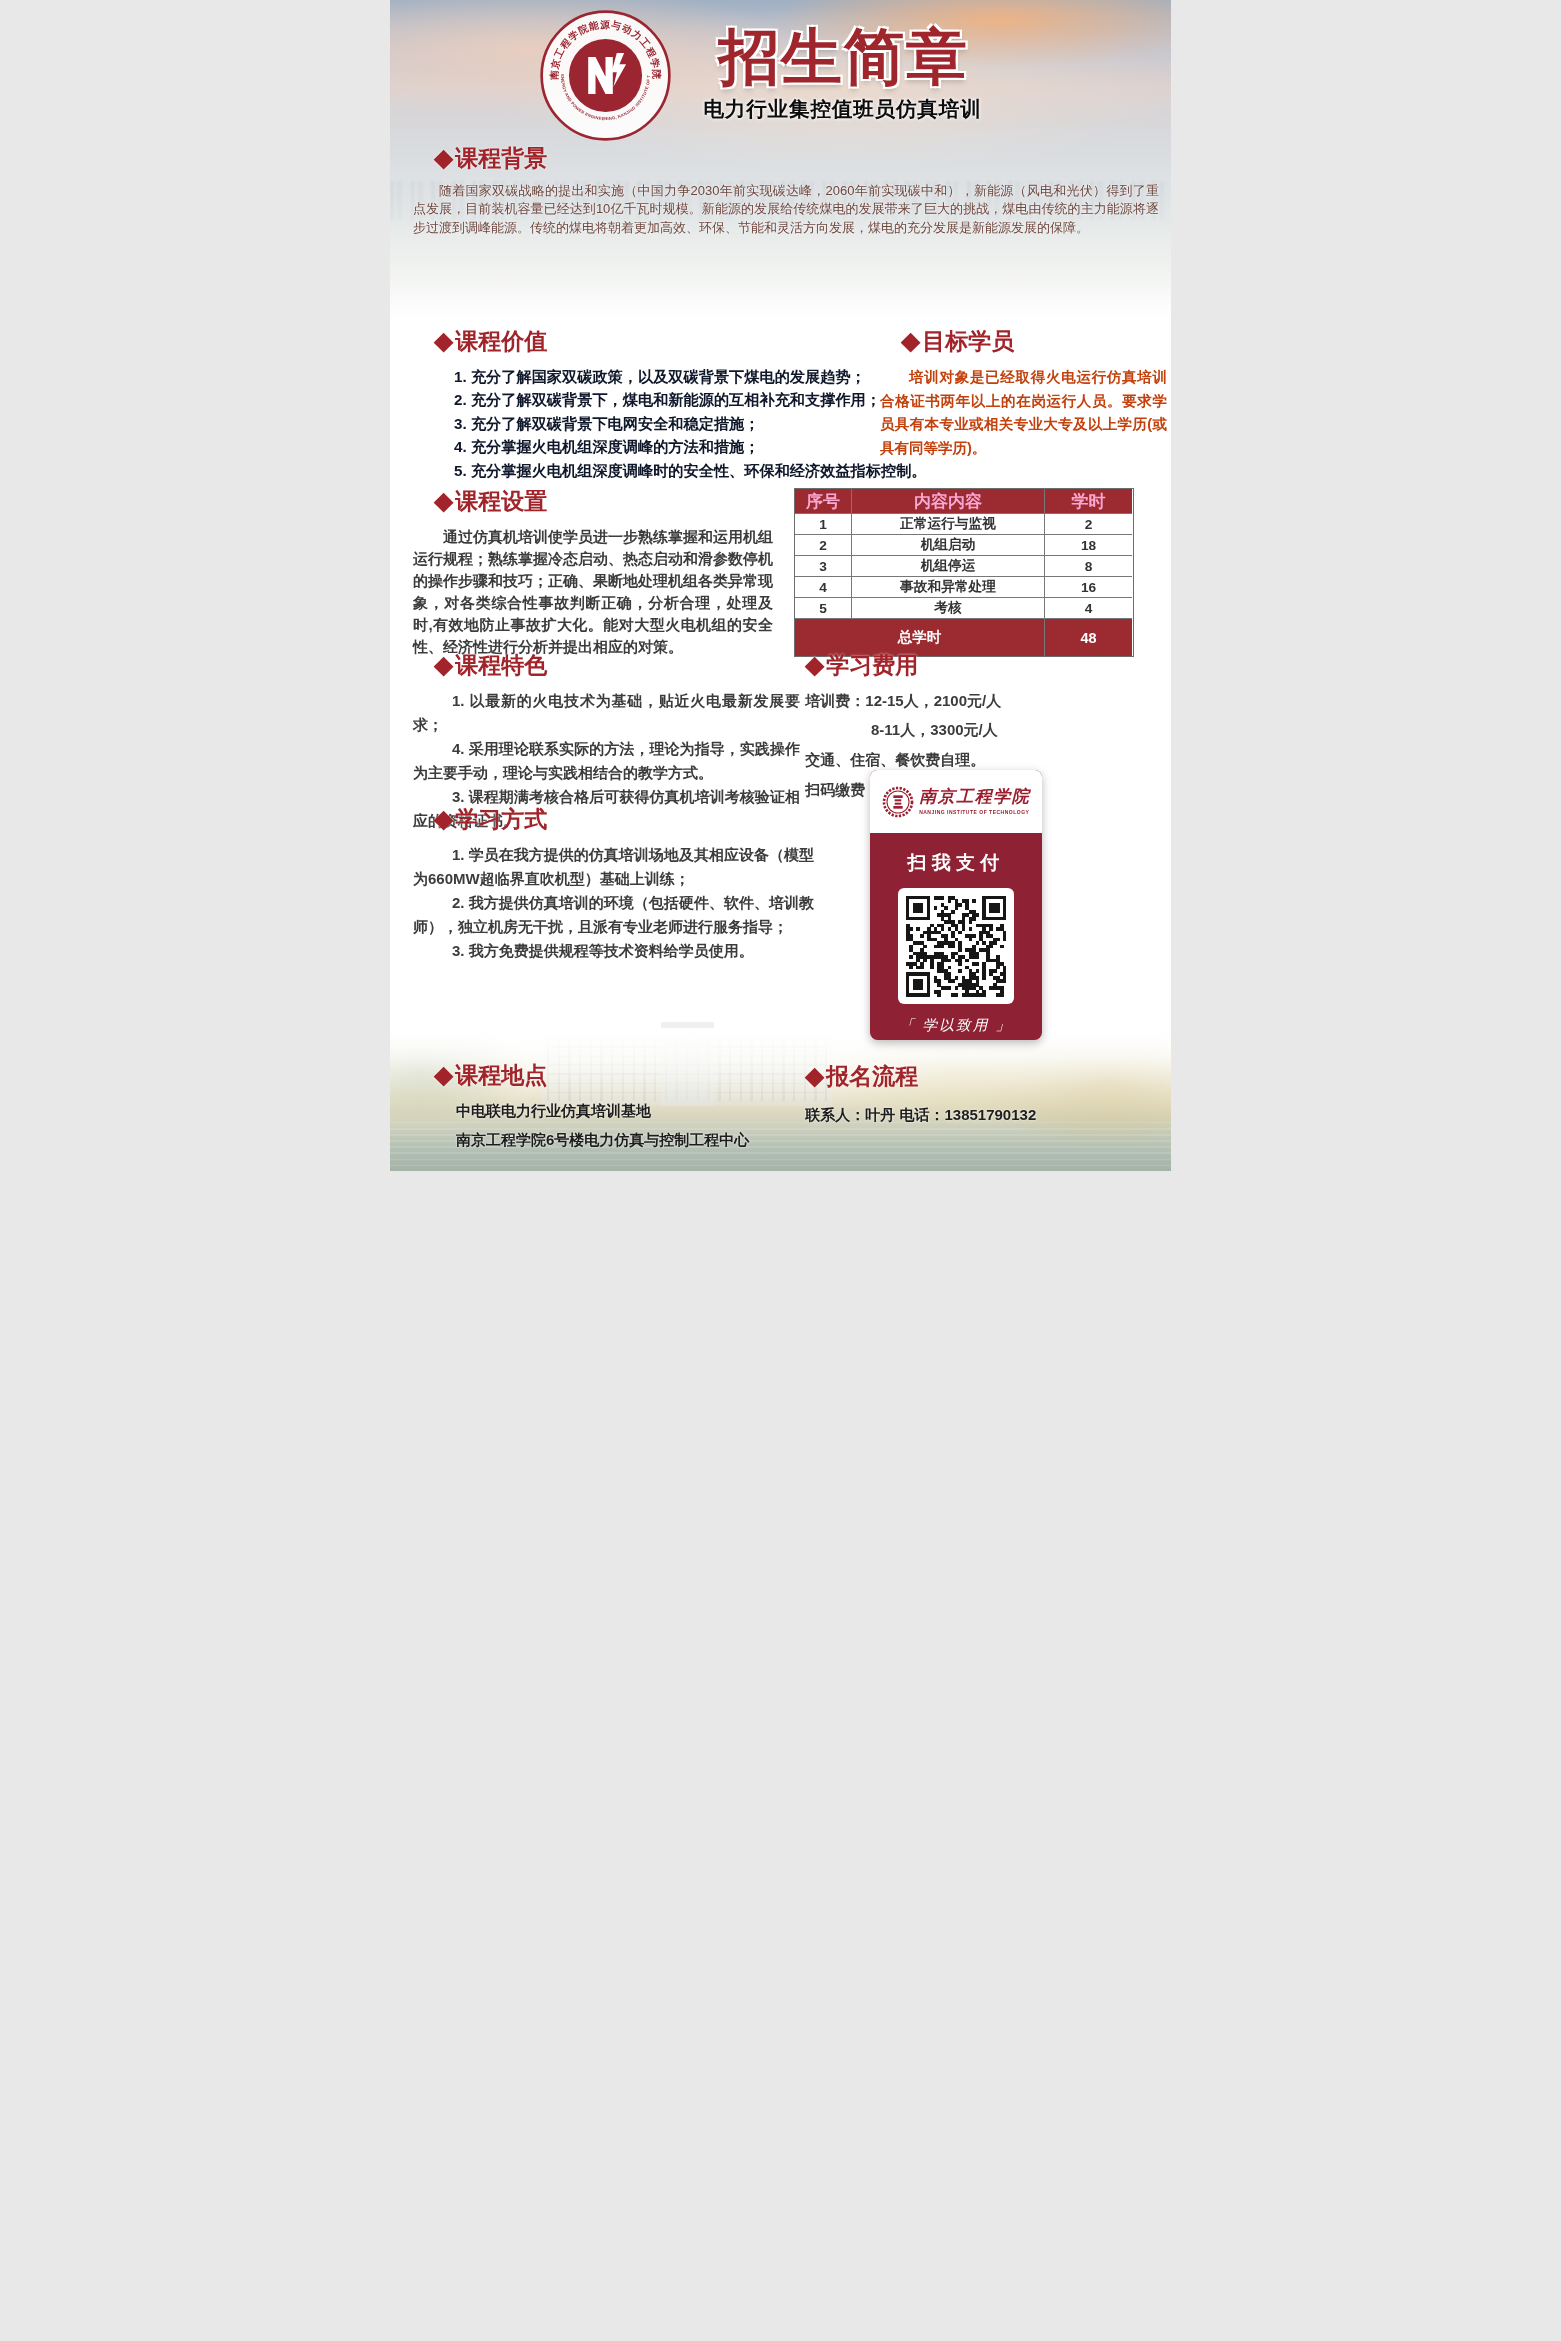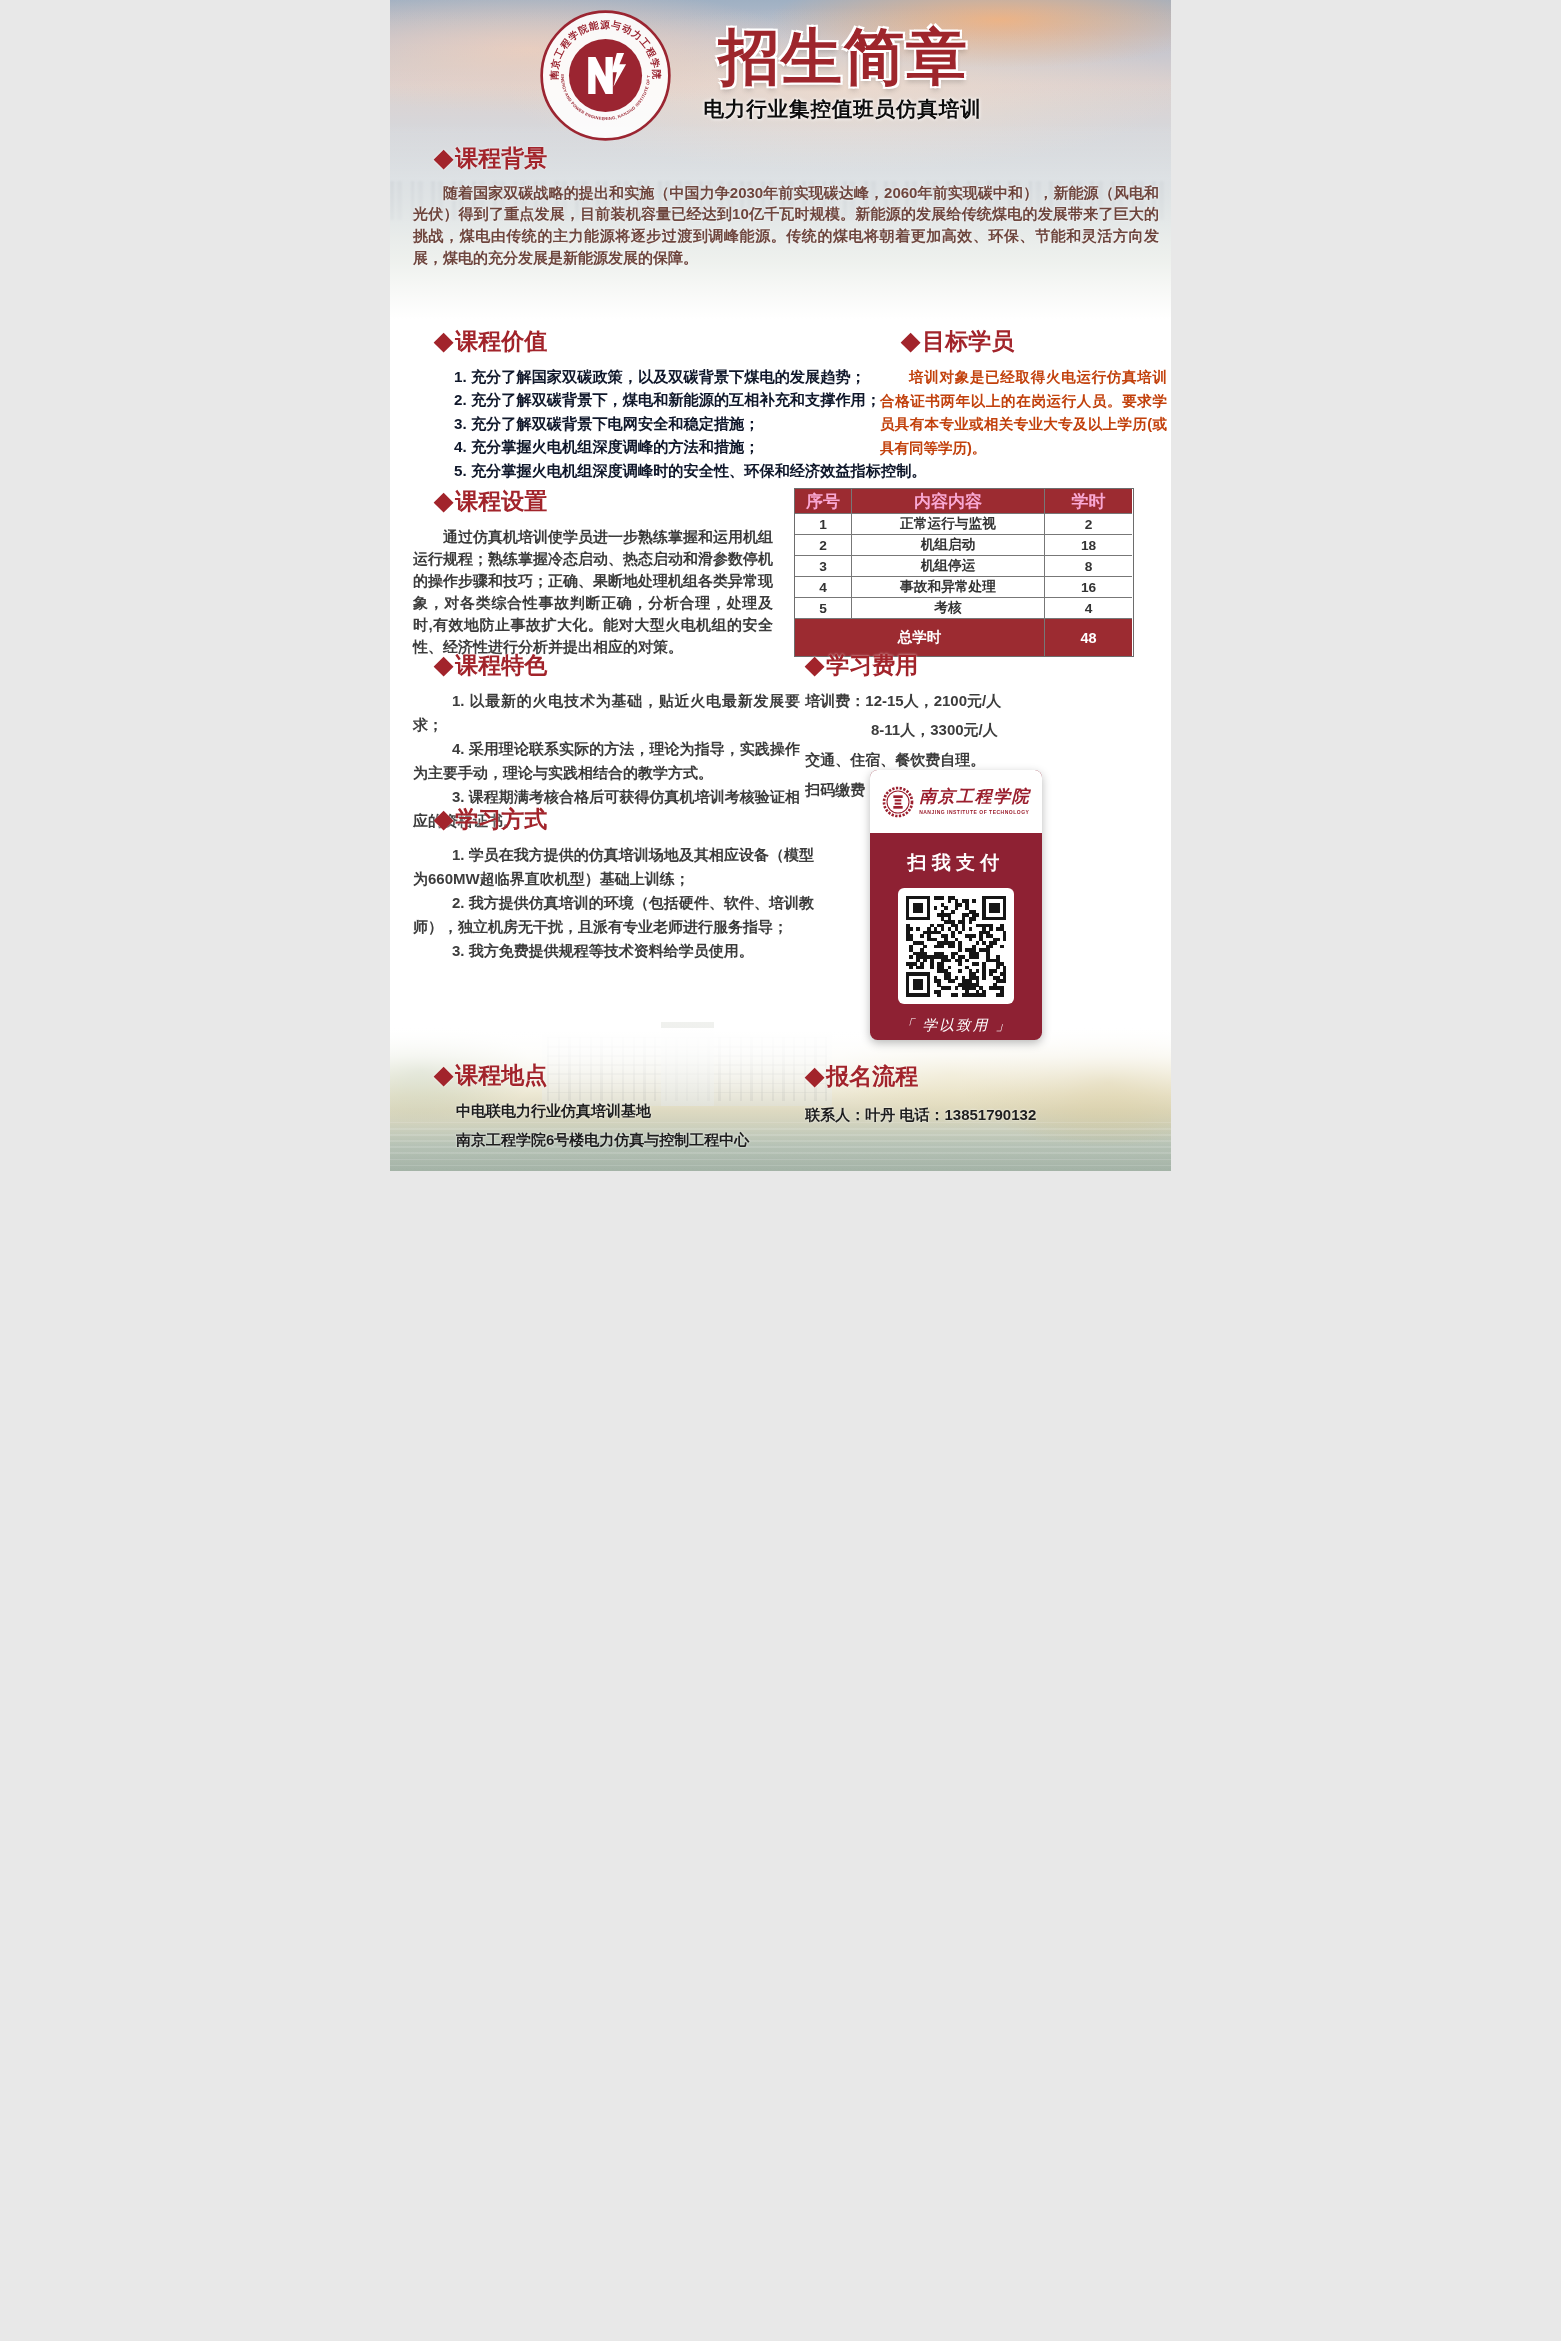--- a/index.html
+++ b/index.html
@@ -29,21 +29,21 @@
     text-shadow:-2.3px -2.3px 0 #fff,2.3px -2.3px 0 #fff,-2.3px 2.3px 0 #fff,2.3px 2.3px 0 #fff,0 3.8px 5.3px rgba(60,60,60,.25);}
   .subtitle{position:absolute;left:296px;top:95px;width:313px;z-index:3;text-align:center;
     font-size:20.6px;font-weight:800;color:#0c0c0c;letter-spacing:0.8px;
     text-shadow:0 0 3px rgba(255,255,255,.95),0 0 4.6px rgba(255,255,255,.9);}
 
   
   .sec{position:absolute;z-index:2;}
   .sec-h{margin:0 0 7.6px 21.3px;font-size:23px;font-weight:800;color:#a2242b;white-space:nowrap;
     text-shadow:0 0 2.3px rgba(255,255,255,.85);}
   .sec-h .dia{font-size:24.4px;margin-right:2.3px;}
-  .bgp{margin:7.6px 0 0;font-size:15px;line-height:1.45;font-weight:700;color:#6e463e;
+  .bgp{margin:7.6px 0 0;font-size:13px;line-height:1.45;font-weight:400;color:#6e463e;
     text-align:justify;text-indent:2em;text-shadow:0 0 2.3px rgba(255,255,255,.9);}
   .bgp + .bgp{margin-top:14.5px;}
   .vitem{margin:0;padding-left:41px;font-size:15.2px;line-height:1.55;font-weight:700;color:#0f172a;}
   .target-p{margin:9.1px 0 0;font-size:14.5px;line-height:1.62;font-weight:700;color:#c2410c;
     text-align:justify;text-indent:2em;}
   .setup-p{margin:9.1px 0 0;font-size:15px;line-height:1.47;font-weight:700;color:#3c3c3c;
     text-align:justify;text-indent:2em;}
   .fitem,.mitem{margin:0;font-size:15px;line-height:1.6;font-weight:700;color:#3c3c3c;
     text-align:justify;text-indent:2.6em;}
   .fee-line{margin:10.7px 0 0;padding-left:21.3px;font-size:15px;font-weight:700;color:#3c3c3c;}

